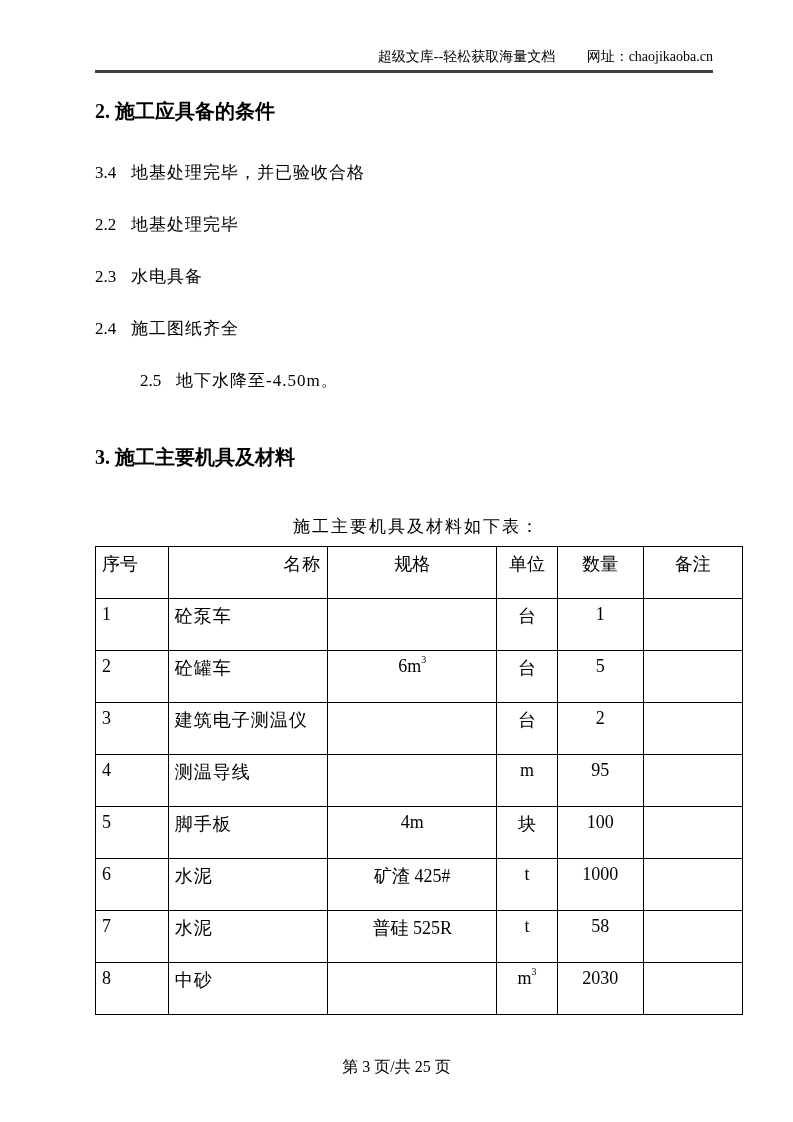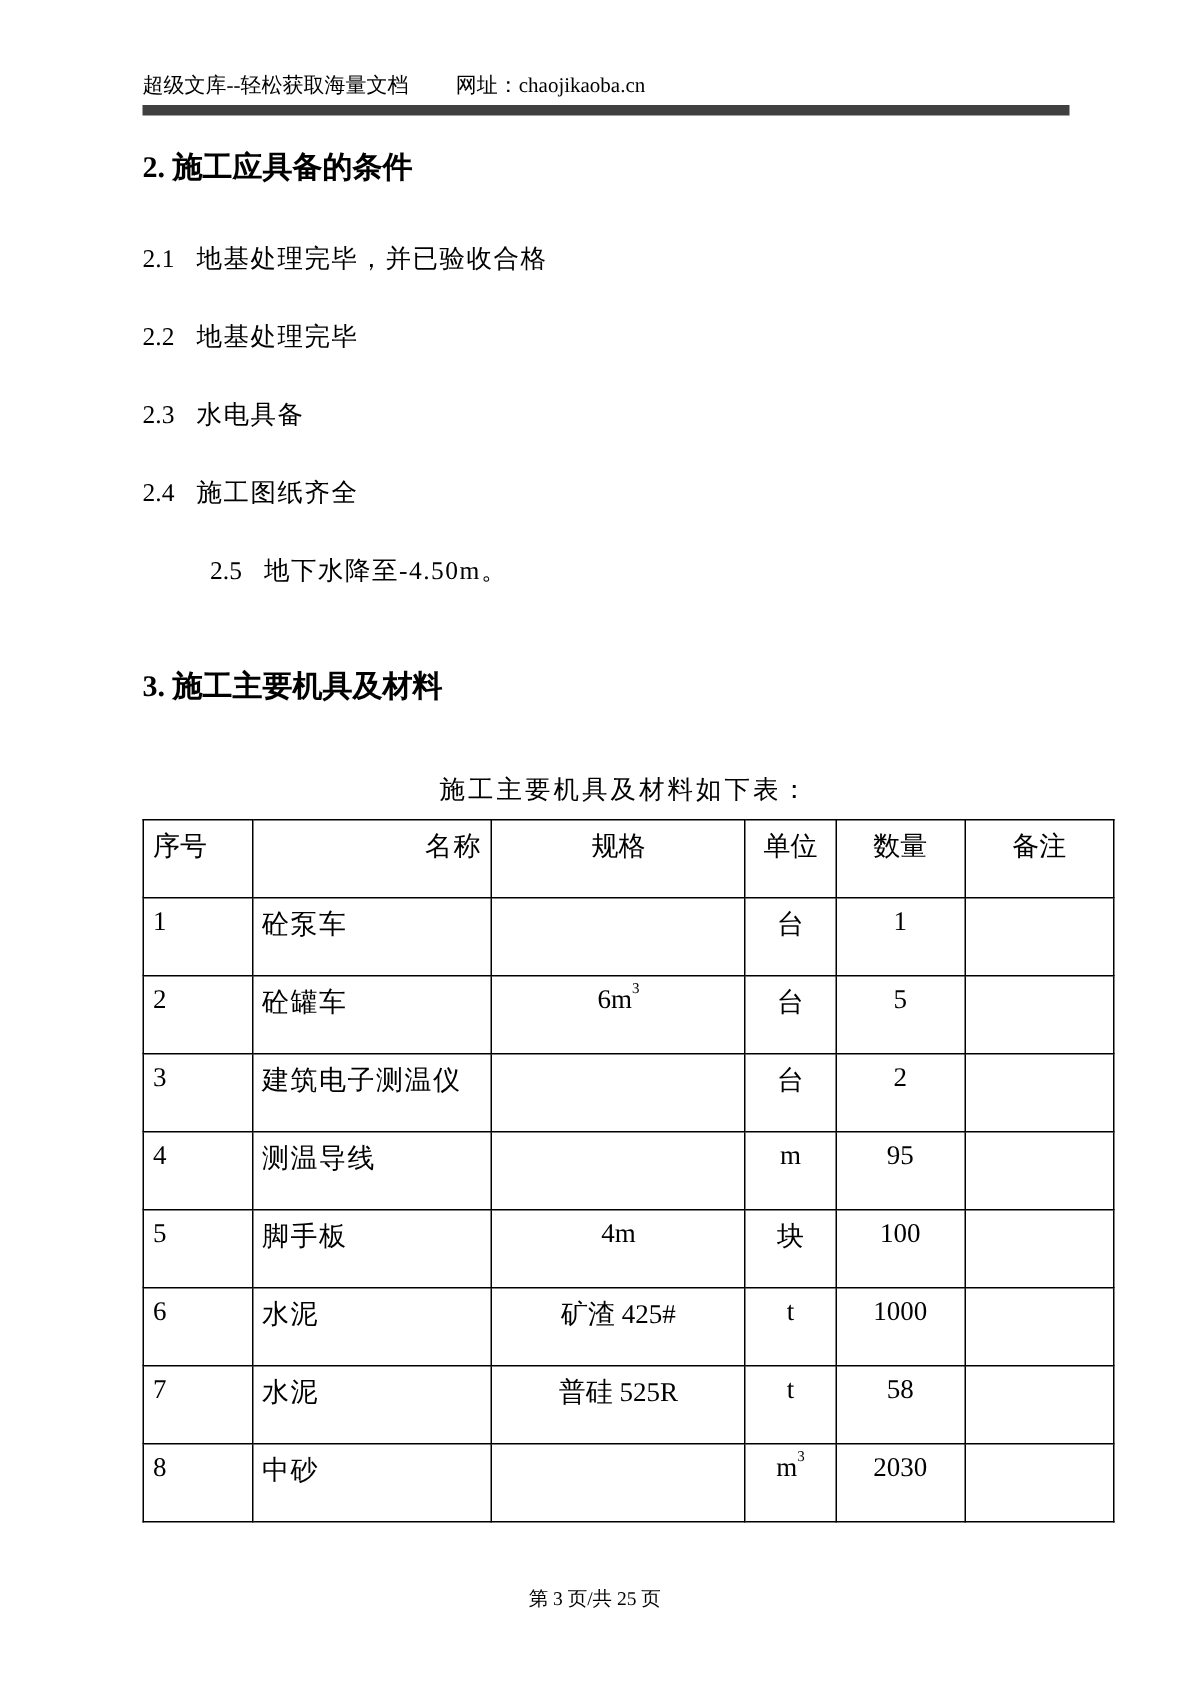--- a/index.html
+++ b/index.html
@@ -1,52 +1,52 @@
 <!DOCTYPE html>
 <html><head>
 <meta charset="utf-8">
 <style>
   html, body { margin: 0; padding: 0; background: #ffffff; }
   body { width: 793px; height: 1122px; position: relative; overflow: hidden;
          font-family: "Liberation Serif", "DejaVu Serif", serif; color: #000; }
   .header { position: absolute; left: 95px; top: 48px; width: 618px; height: 22px;
-            border-bottom: 7px solid #404040; text-align: left; font-size: 14px; }
+            border-bottom: 3px solid #404040; text-align: right; font-size: 14px; }
   .header span { display: inline-block; }
   .header .url-label { margin-left: 28px; }
   .h1 { position: absolute; left: 95px; font-weight: bold; font-size: 20px; }
   .item { position: absolute; left: 95px; font-size: 17px; letter-spacing: 1px; }
   .item .num { display: inline-block; width: 36px; letter-spacing: 0; }
   .caption { position: absolute; left: 0; width: 793px; top: 515px; text-align: center;
              font-size: 17px; letter-spacing: 2px; padding-left: 40px; box-sizing: border-box; }
   table.materials { position: absolute; left: 95px; top: 546px; border-collapse: collapse;
                     width: 648px; font-size: 18px; }
   table.materials td, table.materials th { border: 1px solid #000; height: 52px; vertical-align: top;
                     padding: 5px 6px 0 6px; font-weight: normal; box-sizing: border-box; }
   .c-idx { width: 71px; text-align: left; }
   .c-name { width: 156px; text-align: left; letter-spacing: 1px; }
   .c-spec { width: 165px; text-align: center; }
   .c-unit { width: 59px; text-align: center; }
   .c-qty { width: 84px; text-align: center; }
   .c-note { width: 97px; text-align: center; }
   th.c-name { text-align: right; }
   sup { font-size: 10px; vertical-align: top; position: relative; top: -2px; }
-  .footer { position: absolute; left: 0; width: 793px; top: 1057px; text-align: center; font-size: 13px; }
+  .footer { position: absolute; left: 0; width: 793px; top: 1057px; text-align: center; font-size: 16px; }
 </style>
 </head>
 <body>
 
 <div class="header">
   <span>超级文库--轻松获取海量文档</span>
   <span class="url-label">网址：chaojikaoba.cn</span>
 </div>
 
 <div class="h1" style="top:98px;">2.  施工应具备的条件</div>
 
 <div class="item" style="top:161px;">
-  <span class="num">2.1</span><span>地基处理完毕，并已验收合格</span>
+  <span class="num">3.4</span><span>地基处理完毕，并已验收合格</span>
 </div>
 <div class="item" style="top:213px;">
   <span class="num">2.2</span><span>地基处理完毕</span>
 </div>
 <div class="item" style="top:265px;">
   <span class="num">2.3</span><span>水电具备</span>
 </div>
 <div class="item" style="top:317px;">
   <span class="num">2.4</span><span>施工图纸齐全</span>
 </div>

